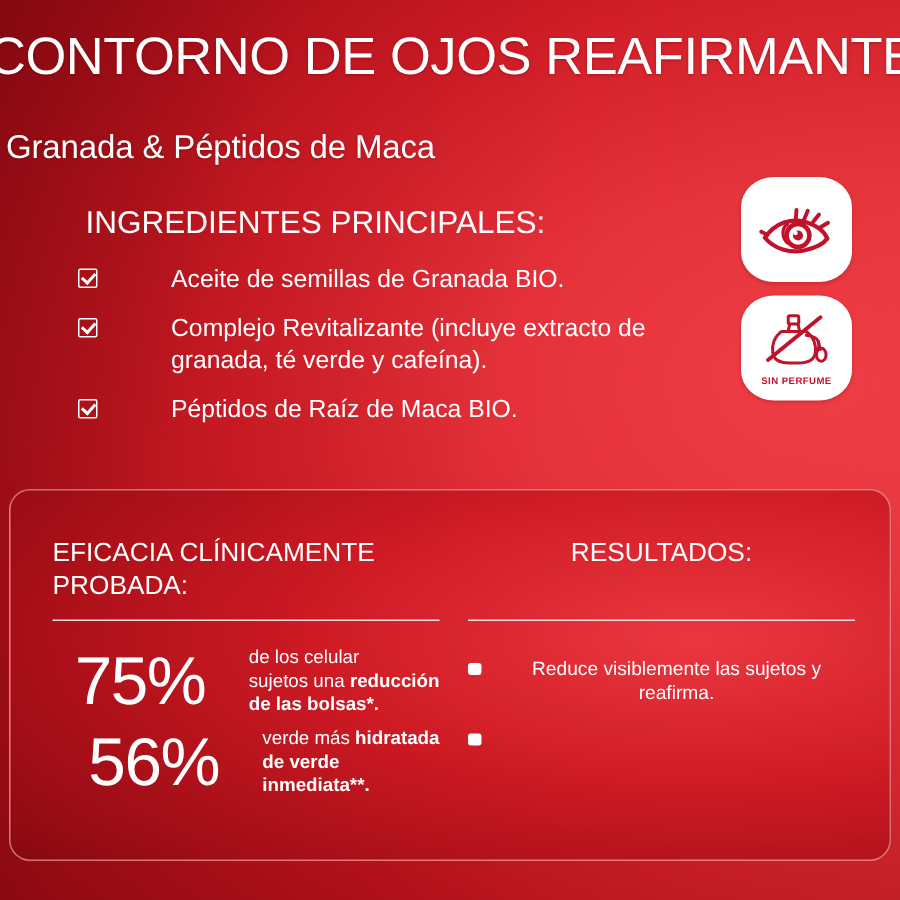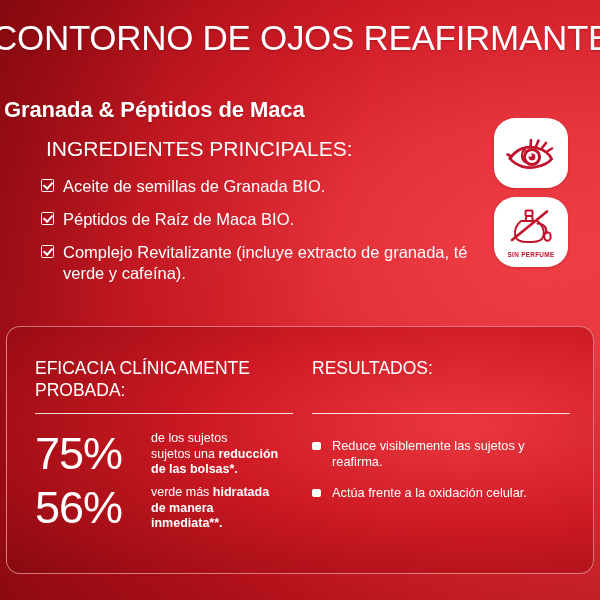--- a/index.html
+++ b/index.html
@@ -47,34 +47,34 @@
     font-size: 35px;
     line-height: 40px;
     font-weight: 400;
     letter-spacing: -0.3px;
     white-space: nowrap;
     text-shadow: 0 1px 2px rgba(80,0,6,0.35);
   }
   .subtitle {
     position: absolute;
     left: 4px;
-    top: 96px;
+    top: 84px;
     color: #ffffff;
     font-size: 22px;
     line-height: 27px;
-    font-weight: bold;
+    font-weight: normal;
     letter-spacing: -0.1px;
     white-space: nowrap;
     text-shadow: 0 1px 2px rgba(80,0,6,0.35);
   }
 
   
   .ingredients {
     position: absolute;
-    left: 4px;
+    left: 15px;
     top: 136px;
     width: 440px;
     z-index: 3;
     padding-left: 40px;
   }
   .ing-heading {
     color: #ffffff;
     font-size: 21px;
     line-height: 26px;
     font-weight: 400;
@@ -89,20 +89,21 @@
     margin-top: 14px;
   }
   .ing-item {
     display: flex;
     align-items: flex-start;
     margin-bottom: 12px;
     color: #ffffff;
     font-size: 16.5px;
     line-height: 21px;
     font-weight: 400;
+    gap: 40px;
   }
   .chk {
     flex: 0 0 auto;
     width: 13px;
     height: 13px;
     margin-top: 3px;
     margin-left: -3px;
     margin-right: 9px;
     border: 1.4px solid #ffffff;
     border-radius: 1.5px;
@@ -177,40 +178,42 @@
     position: absolute;
     left: 28px;
     top: 30px;
     width: 258px;
   }
   .col-right {
     position: absolute;
     left: 305px;
     top: 30px;
     width: 258px;
+    text-align: center;
   }
   .col-heading {
     color: #ffffff;
     font-size: 17.5px;
     line-height: 22px;
     font-weight: 400;
     letter-spacing: 0px;
   }
   .rule {
     height: 1.3px;
     background: rgba(255,255,255,0.85);
     margin-top: 12px;
   }
   .rule.right { margin-top: 34px; }
 
   .stats { margin-top: 16px; }
   .stat-row {
     display: flex;
     align-items: center;
     margin-bottom: 6px;
+    justify-content: flex-end;
   }
   .stat-num {
     flex: 0 0 auto;
     width: 116px;
     color: #ffffff;
     font-size: 45px;
     line-height: 48px;
     font-weight: 300;
     letter-spacing: -1px;
   }
@@ -258,25 +261,25 @@
 
   <div class="ingredients">
     <div class="ing-heading">INGREDIENTES PRINCIPALES:</div>
     <ul class="ing-list">
       <li class="ing-item">
         <span class="chk"></span>
         <span class="ing-text">Aceite de semillas de Granada BIO.</span>
       </li>
       <li class="ing-item">
         <span class="chk"></span>
-        <span class="ing-text">Péptidos de Raíz de Maca BIO.</span>
+        <span class="ing-text">Complejo Revitalizante (incluye extracto de granada, té verde y cafeína).</span>
       </li>
       <li class="ing-item">
         <span class="chk"></span>
-        <span class="ing-text">Complejo Revitalizante (incluye extracto de granada, té verde y cafeína).</span>
+        <span class="ing-text">Péptidos de Raíz de Maca BIO.</span>
       </li>
     </ul>
   </div>
 
   <div class="badges">
 
     <div class="badge">
       <span>
         <svg width="50" height="36" viewBox="0 0 50 36" aria-hidden="true">
           <g fill="none" stroke="#c1122c" stroke-width="2.6" stroke-linecap="round">
@@ -319,49 +322,48 @@
     <div class="panel-inner">
 
       <div class="col-left">
         <div class="col-heading">EFICACIA CLÍNICAMENTE PROBADA:</div>
         <div class="rule"></div>
 
         <div class="stats">
           <div class="stat-row">
             <div class="stat-num">75%</div>
             <div class="stat-desc">
-              <span>de los sujetos</span><br>
+              <span>de los celular</span><br>
               <span>sujetos una </span><b>reducción</b><br>
               <b>de las bolsas*.</b>
             </div>
           </div>
 
           <div class="stat-row">
             <div class="stat-num">56%</div>
             <div class="stat-desc">
               <span>verde más </span><b>hidratada</b><br>
-              <b>de manera</b><br>
+              <b>de verde</b><br>
               <b>inmediata**.</b>
             </div>
           </div>
         </div>
       </div>
 
       <div class="col-right">
         <div class="col-heading">RESULTADOS:</div>
         <div class="rule right"></div>
 
         <ul class="res-list">
           <li class="res-item">
             <span class="dot"></span>
             <span>Reduce visiblemente las sujetos y reafirma.</span>
           </li>
           <li class="res-item">
             <span class="dot"></span>
-            <span>Actúa frente a la oxidación celular.</span>
           </li>
         </ul>
       </div>
 
     </div>
   </div>
 
 </div>
 
 </body></html>

